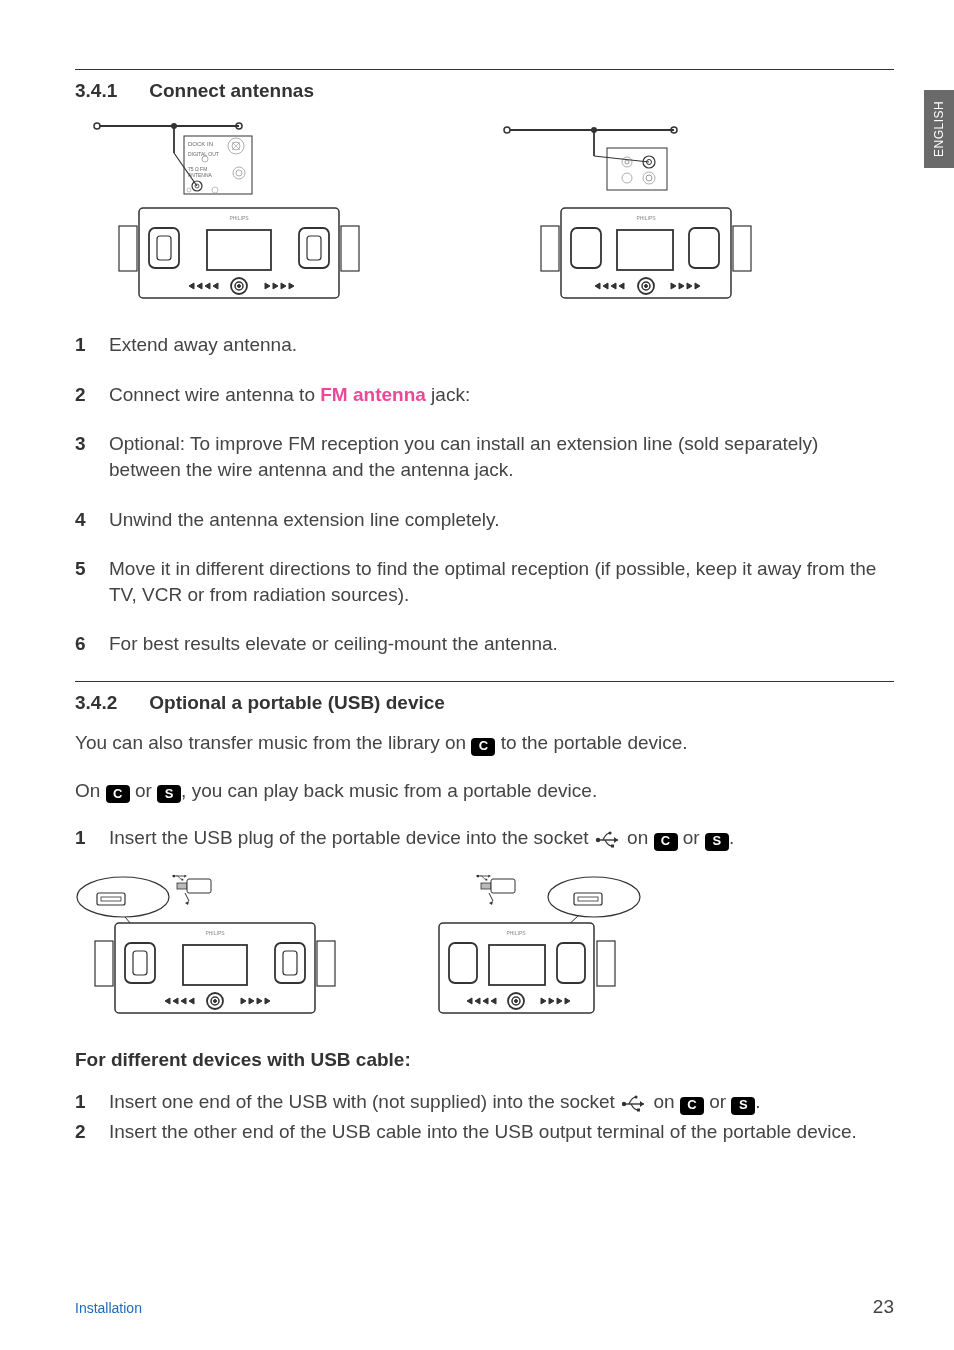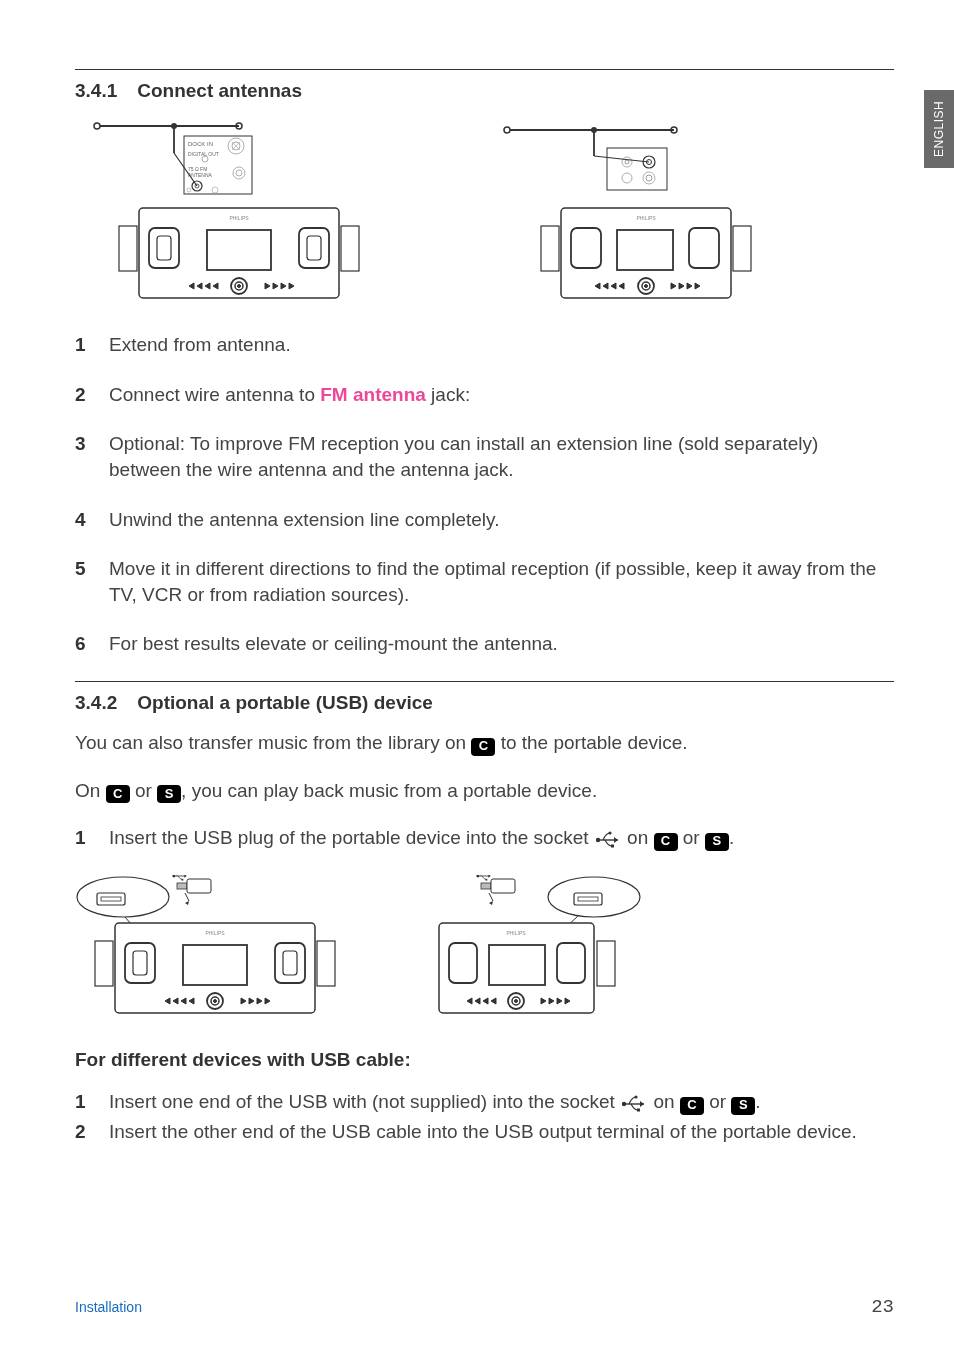--- a/index.html
+++ b/index.html
@@ -40,21 +40,21 @@
     border: none;
     border-top: 1px solid #333;
     margin: 4px 0 10px 0;
   }
   .sec-head {
     font-weight: bold;
     font-size: 19px;
     color: #333;
     margin: 0 0 16px 0;
     display: flex;
-    gap: 20px;
+    gap: 32px;
   }
   .diagrams {
     display: flex;
     gap: 110px;
     margin: 0 0 24px 14px;
   }
   svg { display: block; }
   ol.steps {
     list-style: none;
     margin: 0;
@@ -113,21 +113,21 @@
     position: absolute;
     bottom: 32px;
     left: 75px;
     right: 60px;
     display: flex;
     justify-content: space-between;
     align-items: baseline;
     font-size: 14px;
   }
   .footer .f-left { color: #1a6bbf; }
-  .footer .f-right { color: #444; font-size: 19px; font-family: Liberation Mono, monospace; }
+  .footer .f-right { color: #444; font-size: 19px; }
   b { font-weight: bold; color: #ec4899; }
 </style>
 </head>
 <body>
 
 <div class="page">
   <div class="side-tab">ENGLISH</div>
 
   <hr class="rule">
 
@@ -215,21 +215,21 @@
         <circle cx="147" cy="168" r="4" fill="#fff" stroke-width="1.5"></circle>
         <circle cx="147" cy="168" r="1.5"></circle>
         <path d="M172 165 l5 3 l-5 3 z M180 165 l5 3 l-5 3 z M188 165 l5 3 l-5 3 z M196 165 l5 3 l-5 3 z"></path>
       </g>
     </svg>
   </div>
 
   <ol class="steps">
     <li>
       <span class="num">1</span>
-      <span>Extend from antenna.</span>
+      <span>Extend away antenna.</span>
     </li>
     <li>
       <span class="num">2</span>
       <span>
         <span>Connect wire antenna to </span><b>FM antenna</b><span> jack:</span>
       </span>
     </li>
     <li>
       <span class="num">3</span>
       <span>Optional: To improve FM reception you can install an extension line (sold separately) between the wire antenna and the antenna jack.</span>

